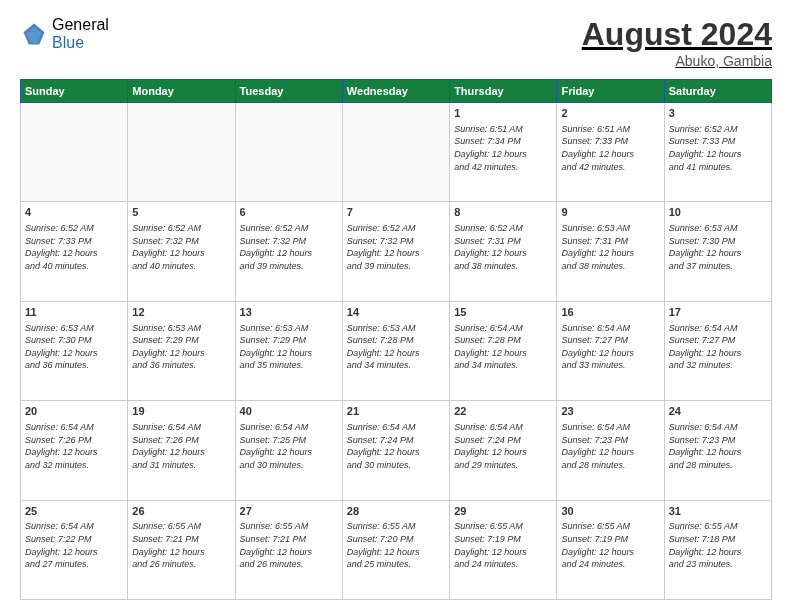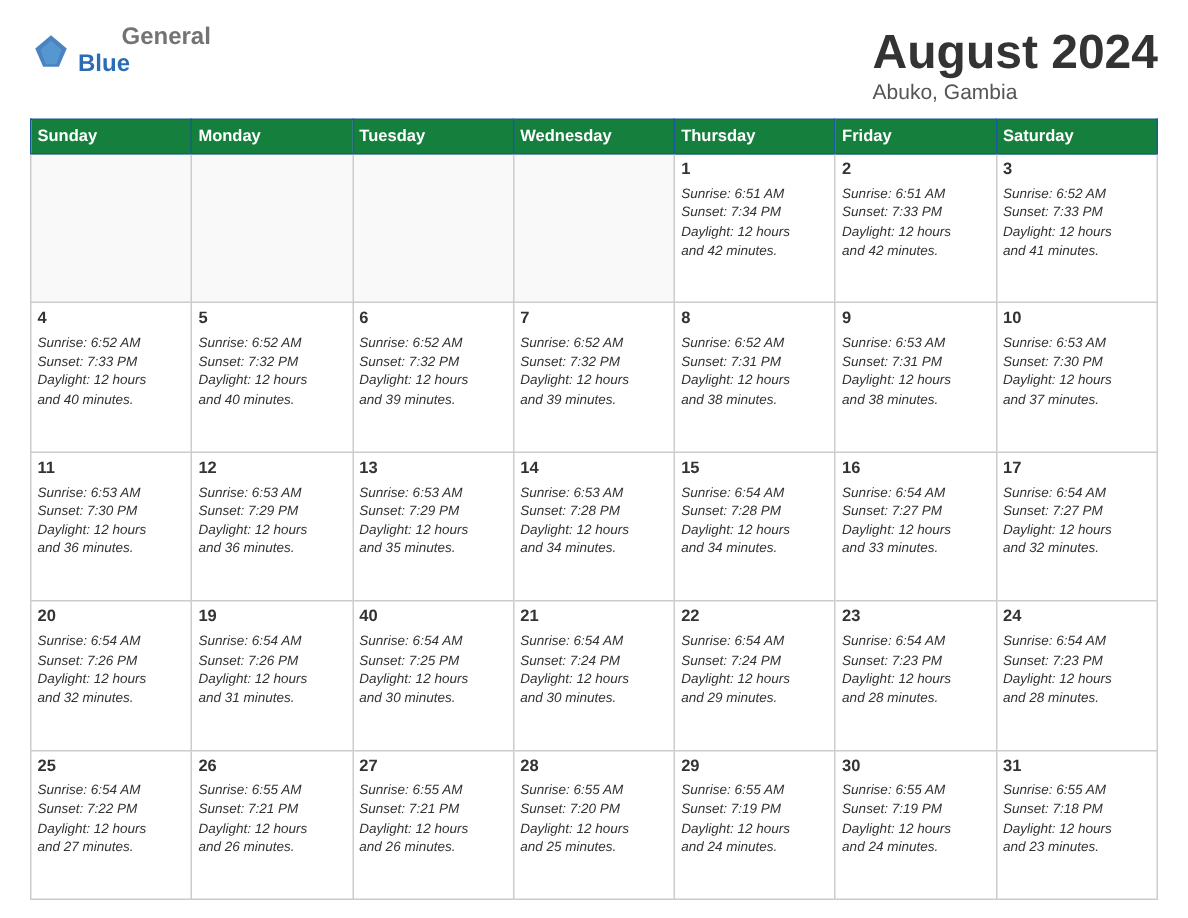--- a/index.html
+++ b/index.html
@@ -28,34 +28,35 @@
       align-items: center;
       gap: 4px;
     }
     .logo-text {
       display: flex;
       flex-direction: column;
       line-height: 1.1;
     }
     .logo-general {
       font-size: 16px;
-      font-weight: bold;
-      color: #737373;
-      margin-left: 29px;
+      font-weight: normal;
+      color: #000000;
     }
     .logo-blue {
       font-size: 16px;
-      font-weight: bold;
+      font-weight: normal;
       color: #2a6db5;
     }
     .logo-icon {
       width: 28px;
       height: 28px;
     }
     .title-block {
+      text-align: right;
+      text-decoration: underline;
     }
     .month-year {
       font-size: 32px;
       font-weight: bold;
       color: #333;
     }
     .location {
       font-size: 14px;
       color: #555;
     }

